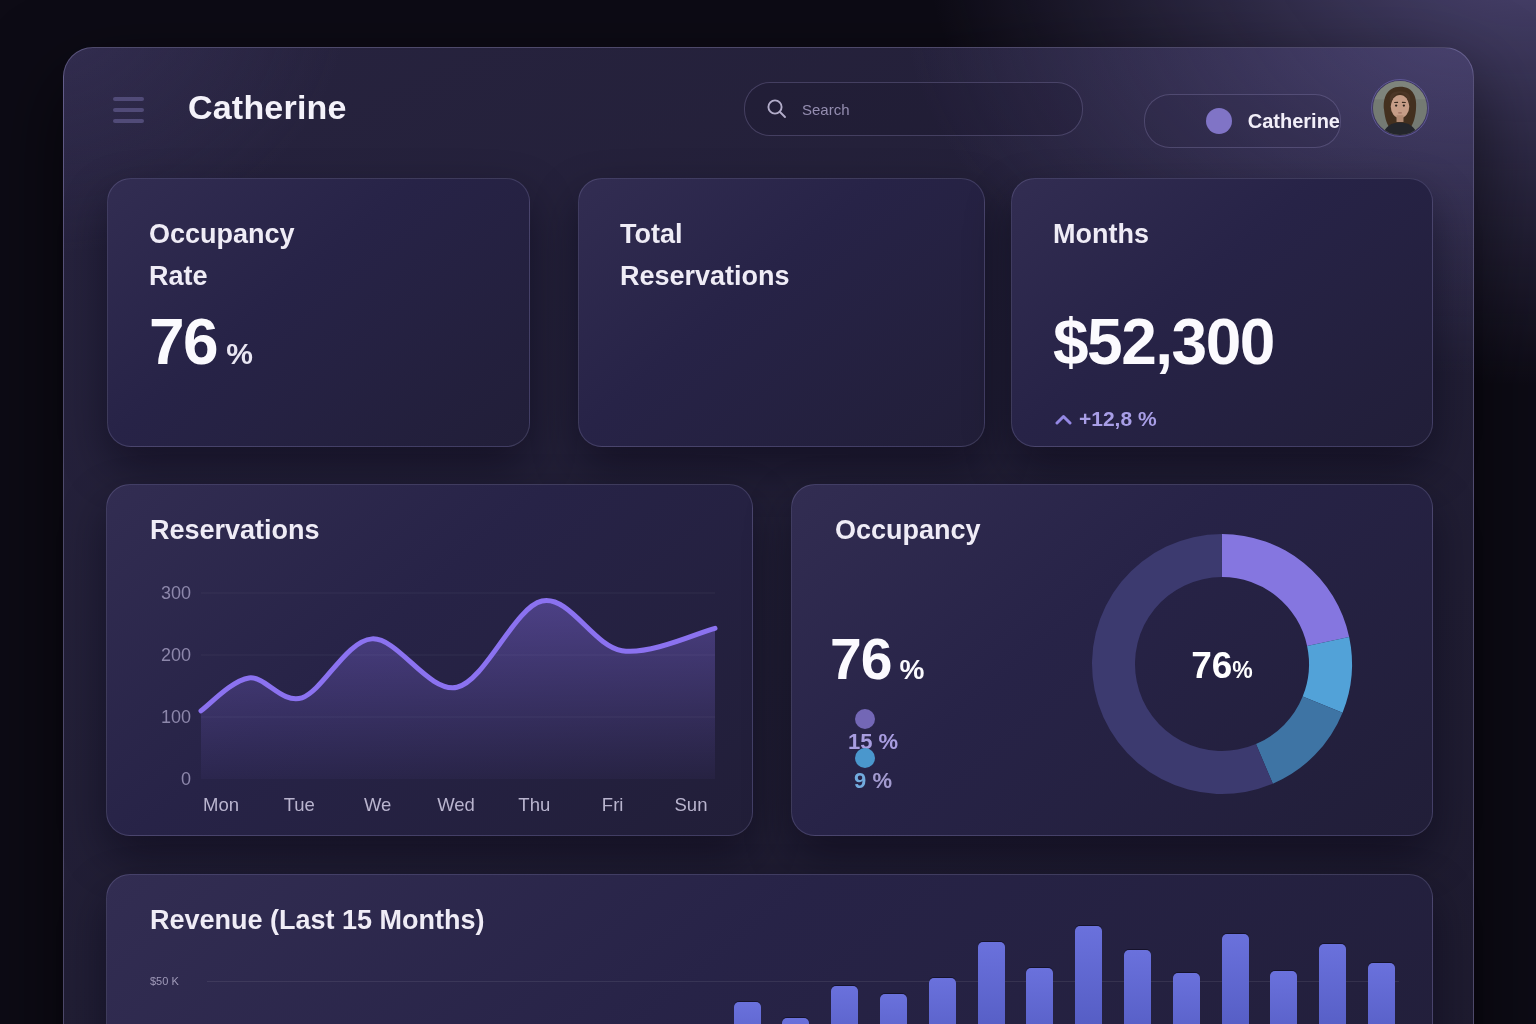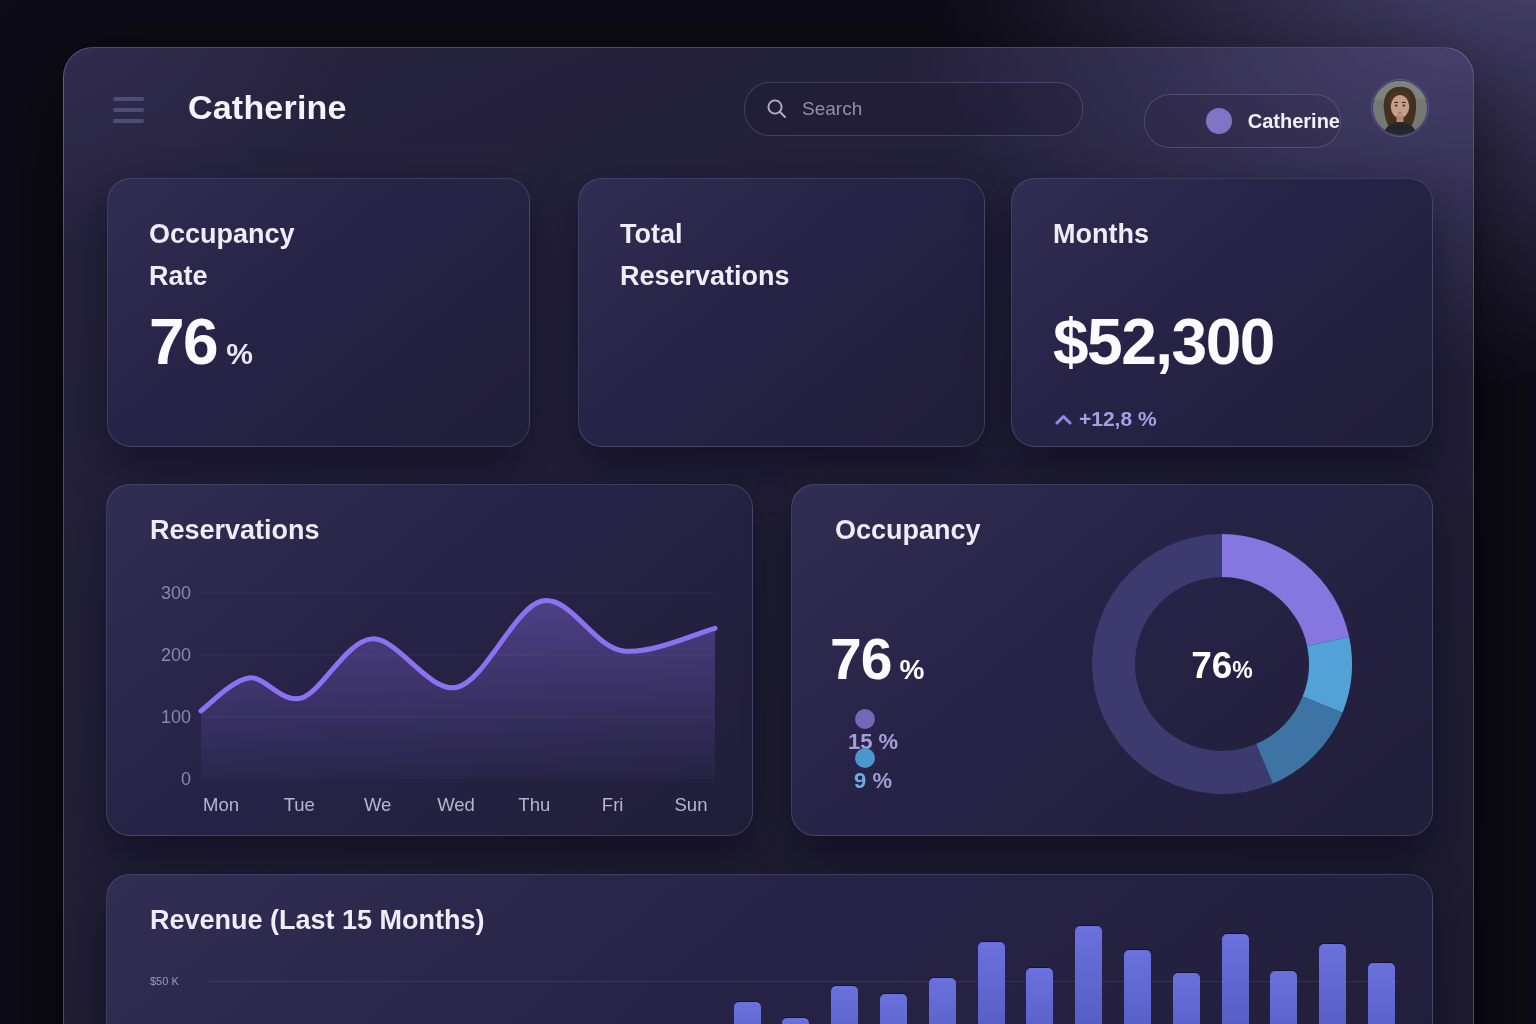--- a/index.html
+++ b/index.html
@@ -24,21 +24,21 @@
   .hamburger{position:absolute;left:49px;top:49px;width:31px;height:26px;cursor:pointer;}
   .hamburger span{position:absolute;left:0;width:31px;height:3.5px;border-radius:2px;background:#514b78;}
   .hamburger span:nth-child(1){top:0}
   .hamburger span:nth-child(2){top:11px}
   .hamburger span:nth-child(3){top:22px}
   .page-title{position:absolute;left:124px;top:40px;font-size:34px;font-weight:700;color:#f4f2fa;letter-spacing:.2px;}
   .search-pill{position:absolute;left:680px;top:34px;width:337px;height:52px;border-radius:26px;
     border:1px solid rgba(160,152,205,.28);background:rgba(22,19,38,.18);display:flex;align-items:center;}
   .search-pill svg{margin-left:21px;flex:0 0 auto;}
   .search-pill input{flex:1;margin:0 18px 0 12px;background:transparent;border:none;outline:none;
-    font-family:"Liberation Sans",sans-serif;font-size:19px;color:#d9d5e8;}
+    font-family:"Liberation Sans",sans-serif;font-size:15px;color:#d9d5e8;}
   .search-pill input::placeholder{color:#948db0;}
   .user-pill{position:absolute;left:1080px;top:46px;width:195px;height:52px;border-radius:26px;
     border:1px solid rgba(160,152,205,.28);background:rgba(40,35,66,.20);display:flex;align-items:center;cursor:pointer;justify-content:flex-end;}
   .user-dot{width:26px;height:26px;border-radius:50%;margin-left:24px;background:#8074c6;}
   .user-name{margin-left:16px;font-size:20px;font-weight:700;color:#f2eff9;}
   .avatar{position:absolute;left:1307px;top:31px;width:58px;height:58px;border-radius:50%;
     border:1.5px solid #5e5694;overflow:hidden;cursor:pointer;box-sizing:border-box;}
   .avatar svg{display:block;width:100%;height:100%;}
   
   .card{position:absolute;border-radius:24px;border:1px solid rgba(165,158,210,.22);

